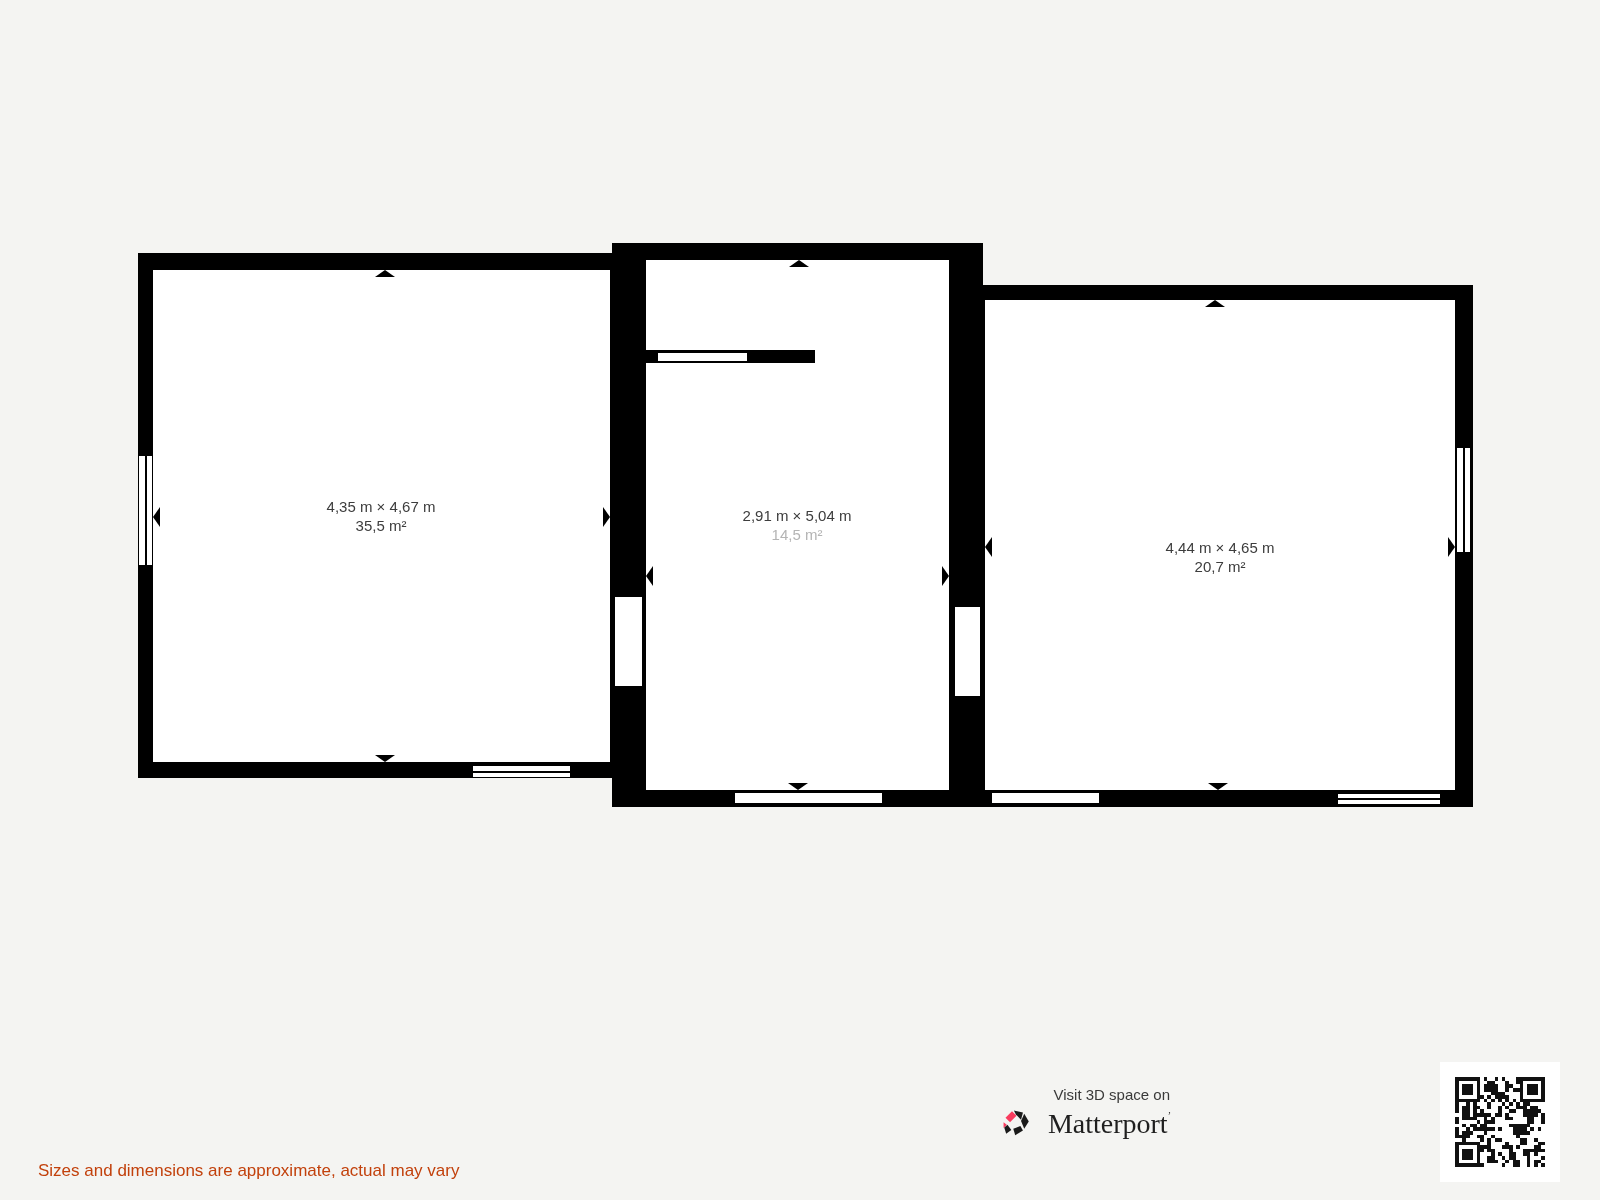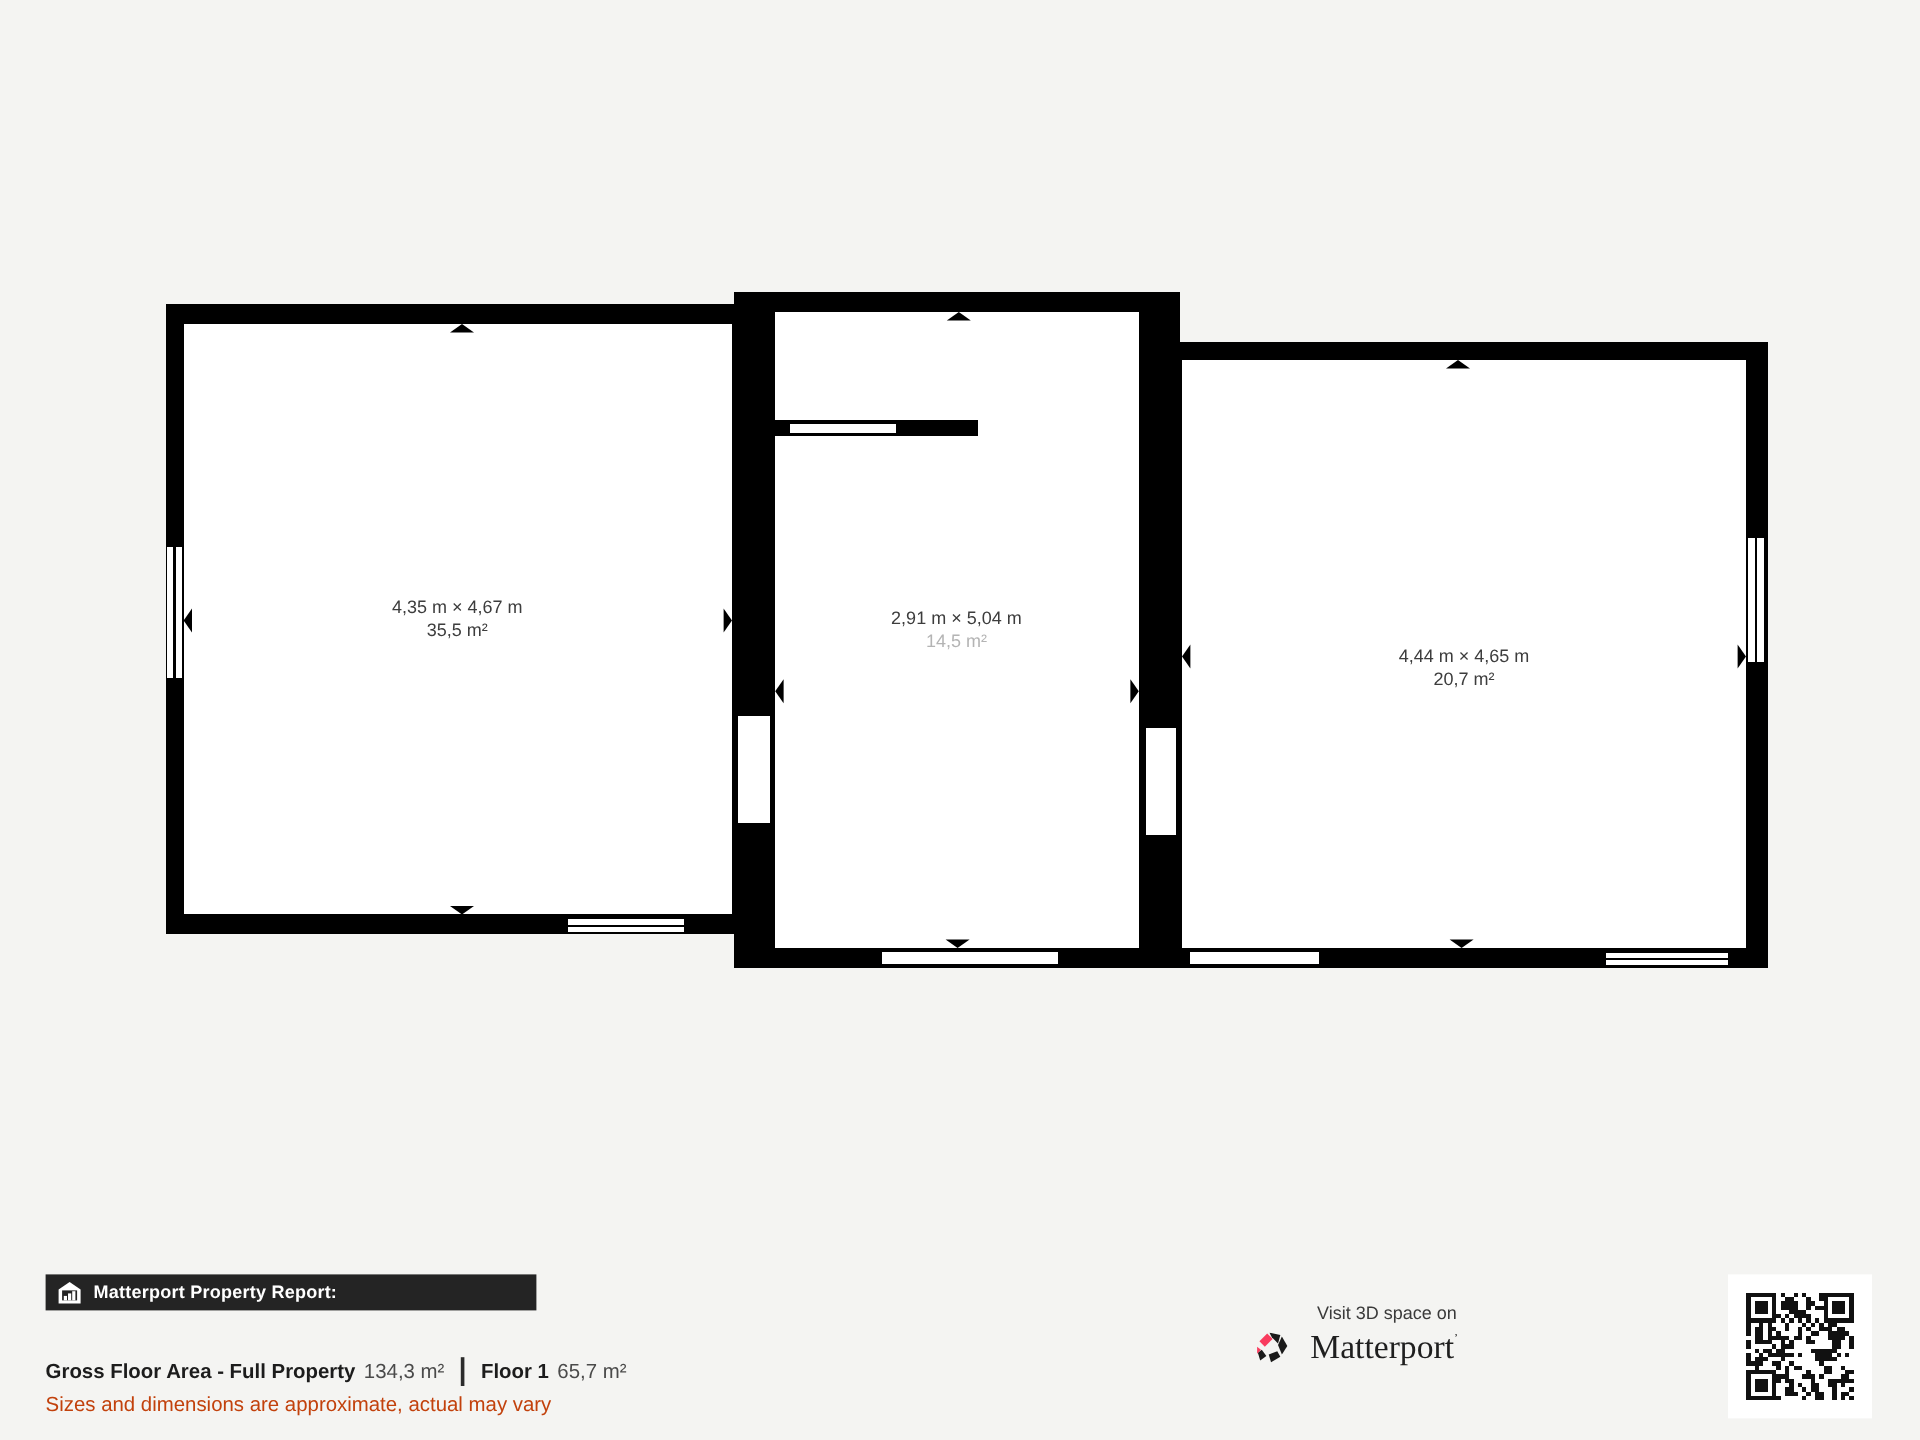--- a/index.html
+++ b/index.html
@@ -10,21 +10,21 @@
     --room-label:#3d3d3d;
     --room-label-muted:#b4b4b4;
   }
   html,body{margin:0;padding:0;}
   body{
     width:1600px;height:1200px;
     background:var(--background);
     font-family:"Liberation Sans", sans-serif;
     position:relative;overflow:hidden;
   }
-  .stage{position:absolute;inset:0;width:1352px;height:1200px;padding-left:44px;}
+  .stage{position:absolute;inset:0;width:1352px;height:1200px;}
   svg{display:block;}
   .floorplan{position:absolute;left:0;top:0;}
 
   
   .room-label{
     position:absolute;transform:translate(-50%,-50%);
     text-align:center;color:var(--room-label);
     font-size:15px;line-height:19px;white-space:nowrap;
   }
   .room-label .area{display:block;}
@@ -134,39 +134,22 @@
   </div>
   <div class="room-label" style="left:797px;top:525px;">
     <span>2,91 m × 5,04 m</span>
     <span class="area muted">14,5 m²</span>
   </div>
   <div class="room-label" style="left:1220px;top:557px;">
     <span>4,44 m × 4,65 m</span>
     <span class="area">20,7 m²</span>
   </div>
 
-  <div class="banner">
-    <svg width="20" height="20" viewBox="0 0 24 24">
-      <path d="M12 1.5 L23 9 V23 H1 V9 Z" fill="#ffffff"></path>
-      <rect x="4.5" y="10" width="15" height="10" fill="var(--banner-bg)"></rect>
-      <rect x="6.2" y="15.5" width="3.2" height="4.5" fill="#ffffff"></rect>
-      <rect x="10.4" y="13" width="3.2" height="7" fill="#ffffff"></rect>
-      <rect x="14.6" y="10.8" width="3.2" height="9.2" fill="#ffffff"></rect>
-    </svg>
-    <span class="banner-text">Matterport Property Report:</span>
-  </div>
-
-
-  <div class="info-row">
-    <span class="lbl">Gross Floor Area - Full Property</span>
-    <span>134,3 m²</span>
-    <span class="divider"></span>
-    <span class="lbl">Floor 1</span>
-    <span>65,7 m²</span>
-  </div>
+
+
 
   <div class="disclaimer">Sizes and dimensions are approximate, actual may vary</div>
 
   <div class="visit-label">Visit 3D space on</div>
 
   <div class="brand-row">
     <svg width="31" height="31" viewBox="0 0 48 48">
       <polygon points="7,15 17,5 24,12 14,22" fill="var(--brand-pink)"></polygon>
       <polygon points="20,4 34,7 31,18 23,10" fill="#1a1a1a"></polygon>
       <polygon points="36,9 43,21 36,32 31,20" fill="#1a1a1a"></polygon>

